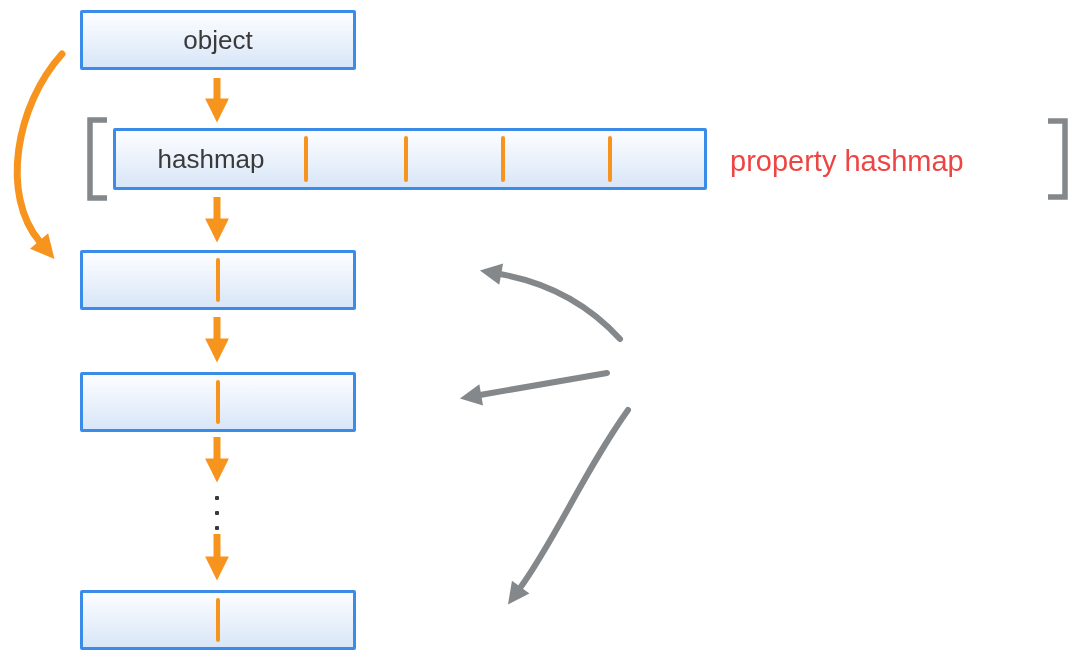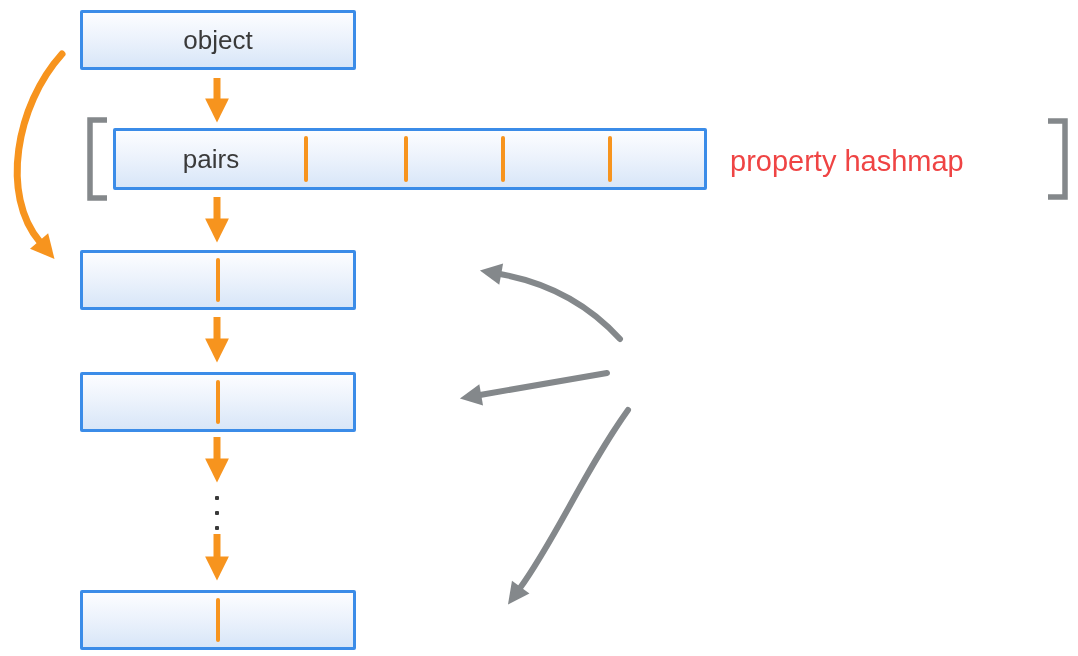--- a/index.html
+++ b/index.html
@@ -121,21 +121,21 @@
     <path d="M620,339 C590,306 550,283 500,274" fill="none" stroke="#84888B" stroke-width="6" stroke-linecap="round" marker-end="url(#arrow-gray)"></path>
     <path d="M607,373 L480,395" fill="none" stroke="#84888B" stroke-width="6" stroke-linecap="round" marker-end="url(#arrow-gray)"></path>
     <path d="M628,410 C585,470 555,540 520,588" fill="none" stroke="#84888B" stroke-width="6" stroke-linecap="round" marker-end="url(#arrow-gray)"></path>
   </svg>
 
   <div class="box object-box">
     <span class="box-label">object</span>
   </div>
 
   <div class="box hashmap-box">
-    <span class="box-label header-cell-label">pairs</span>
+    <span class="box-label header-cell-label">hashmap</span>
     <div class="slot-divider hd-1"></div>
     <div class="slot-divider hd-2"></div>
     <div class="slot-divider hd-3"></div>
     <div class="slot-divider hd-4"></div>
   </div>
 
   <div class="big-label hashmap-label">property hashmap</div>
 
   <div class="box pair-box-1">
     <div class="slot-divider pair-divider"></div>

